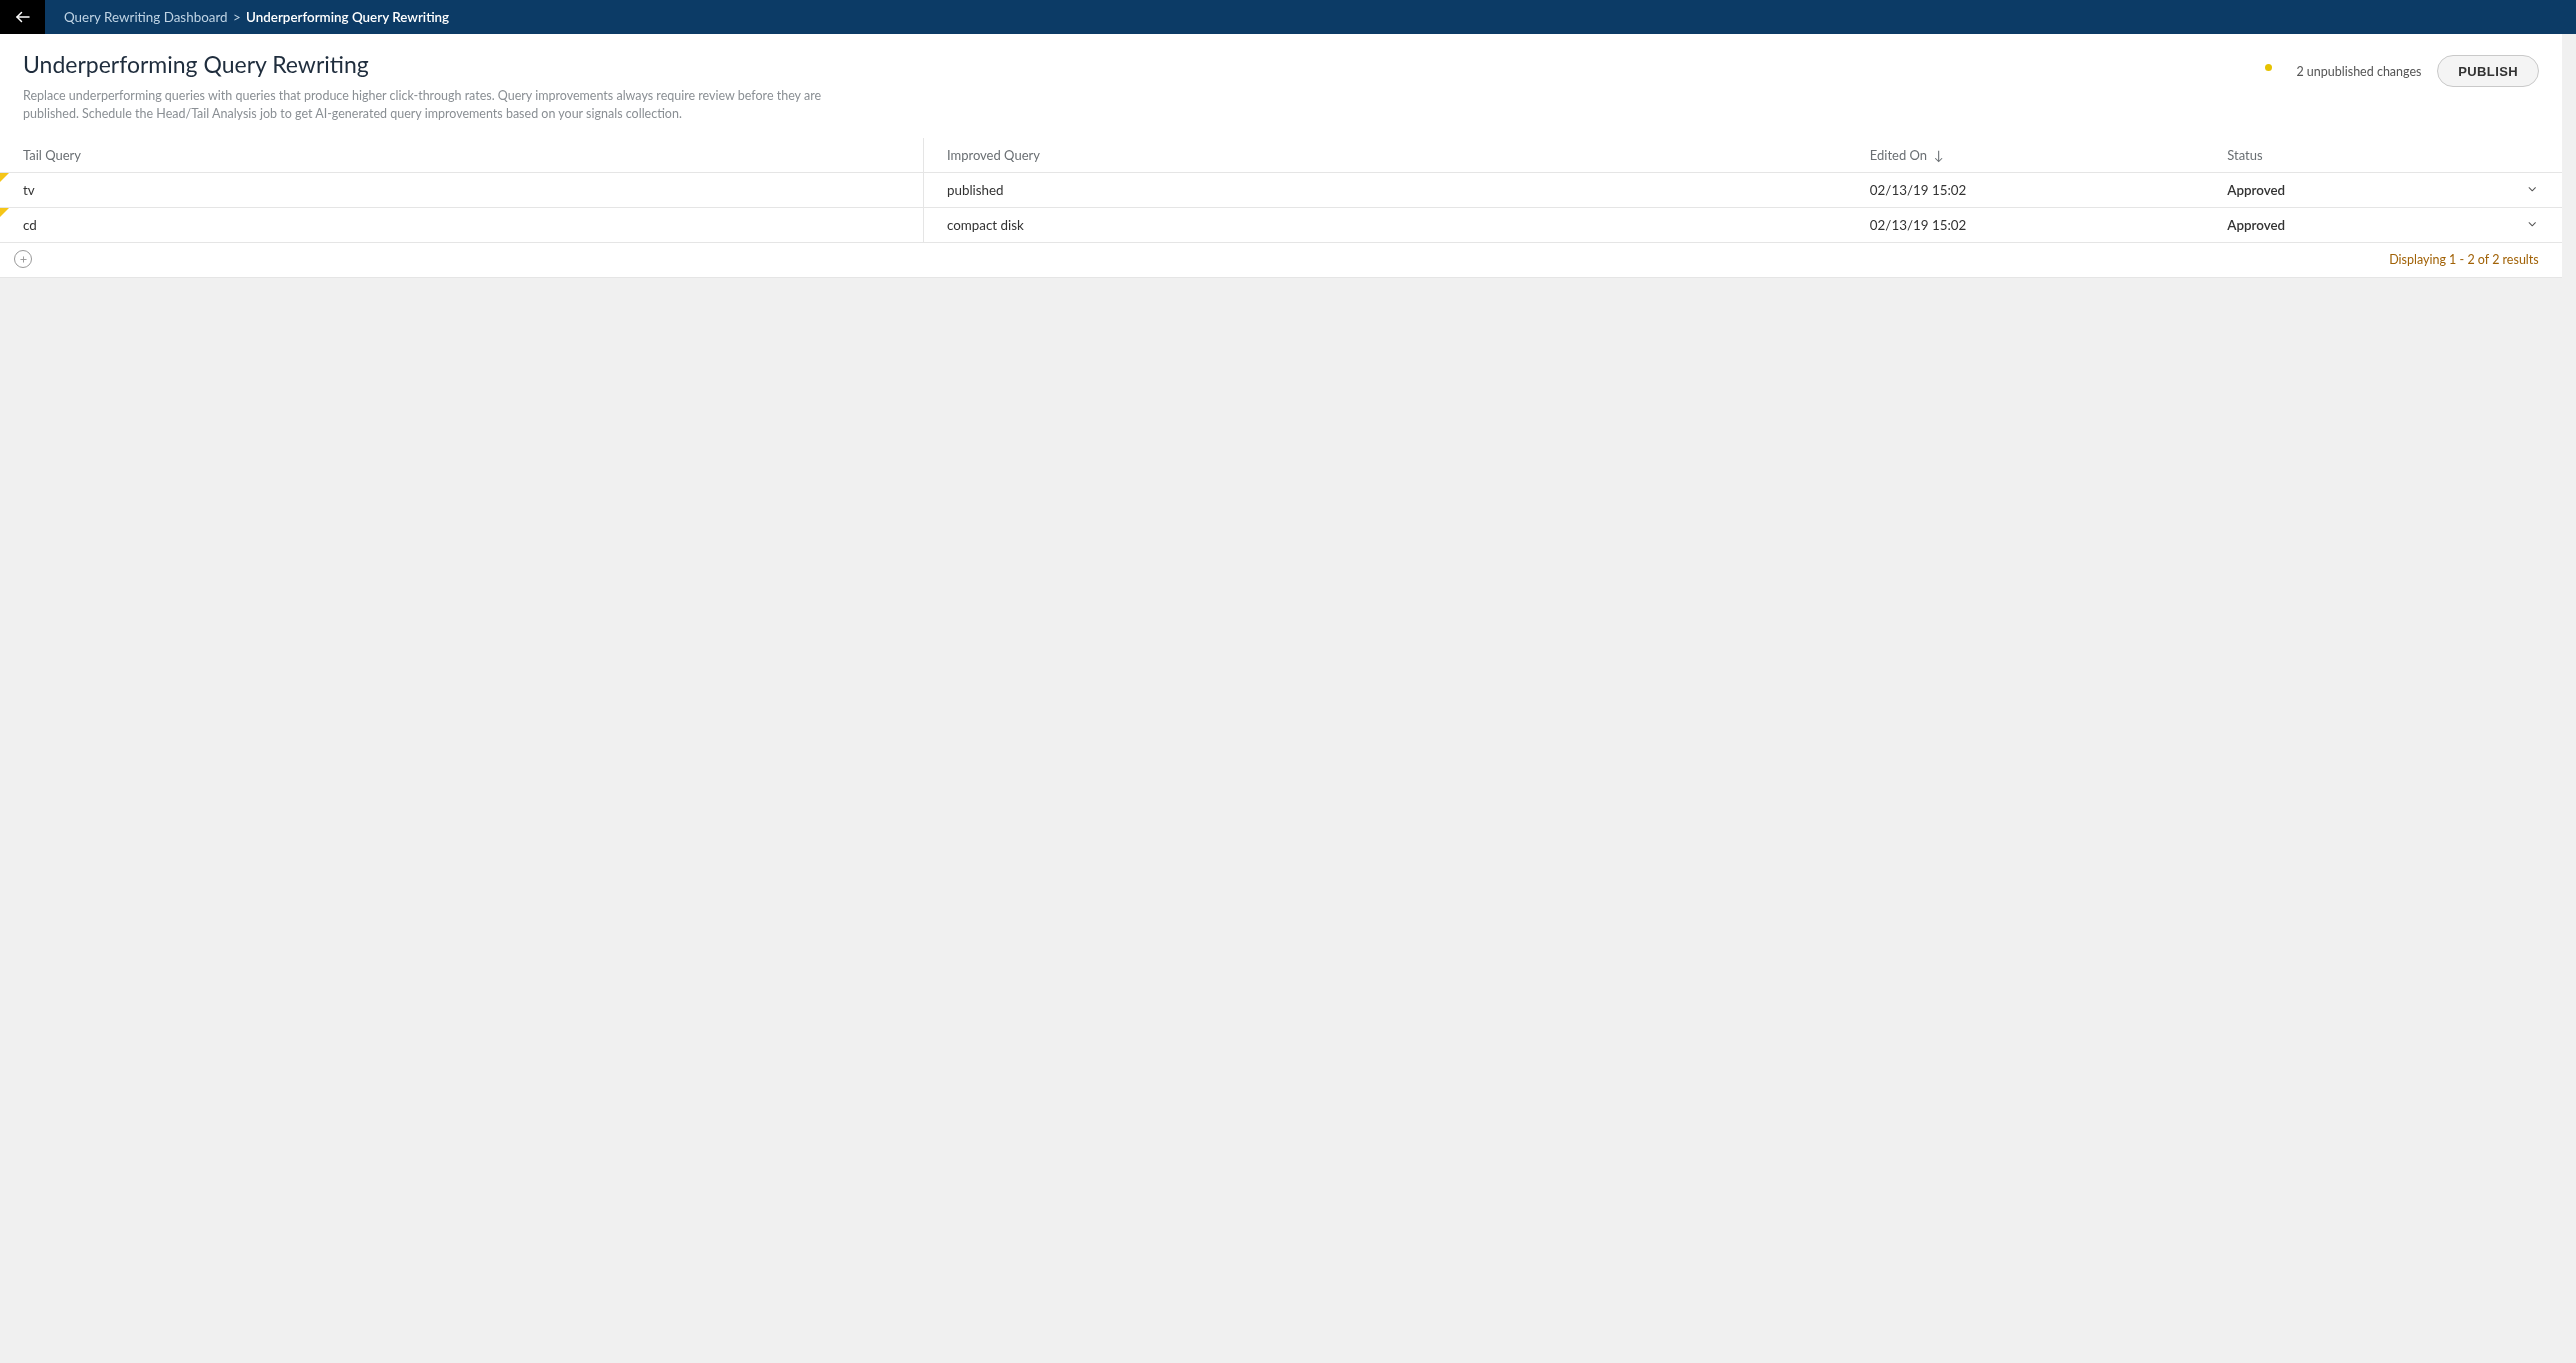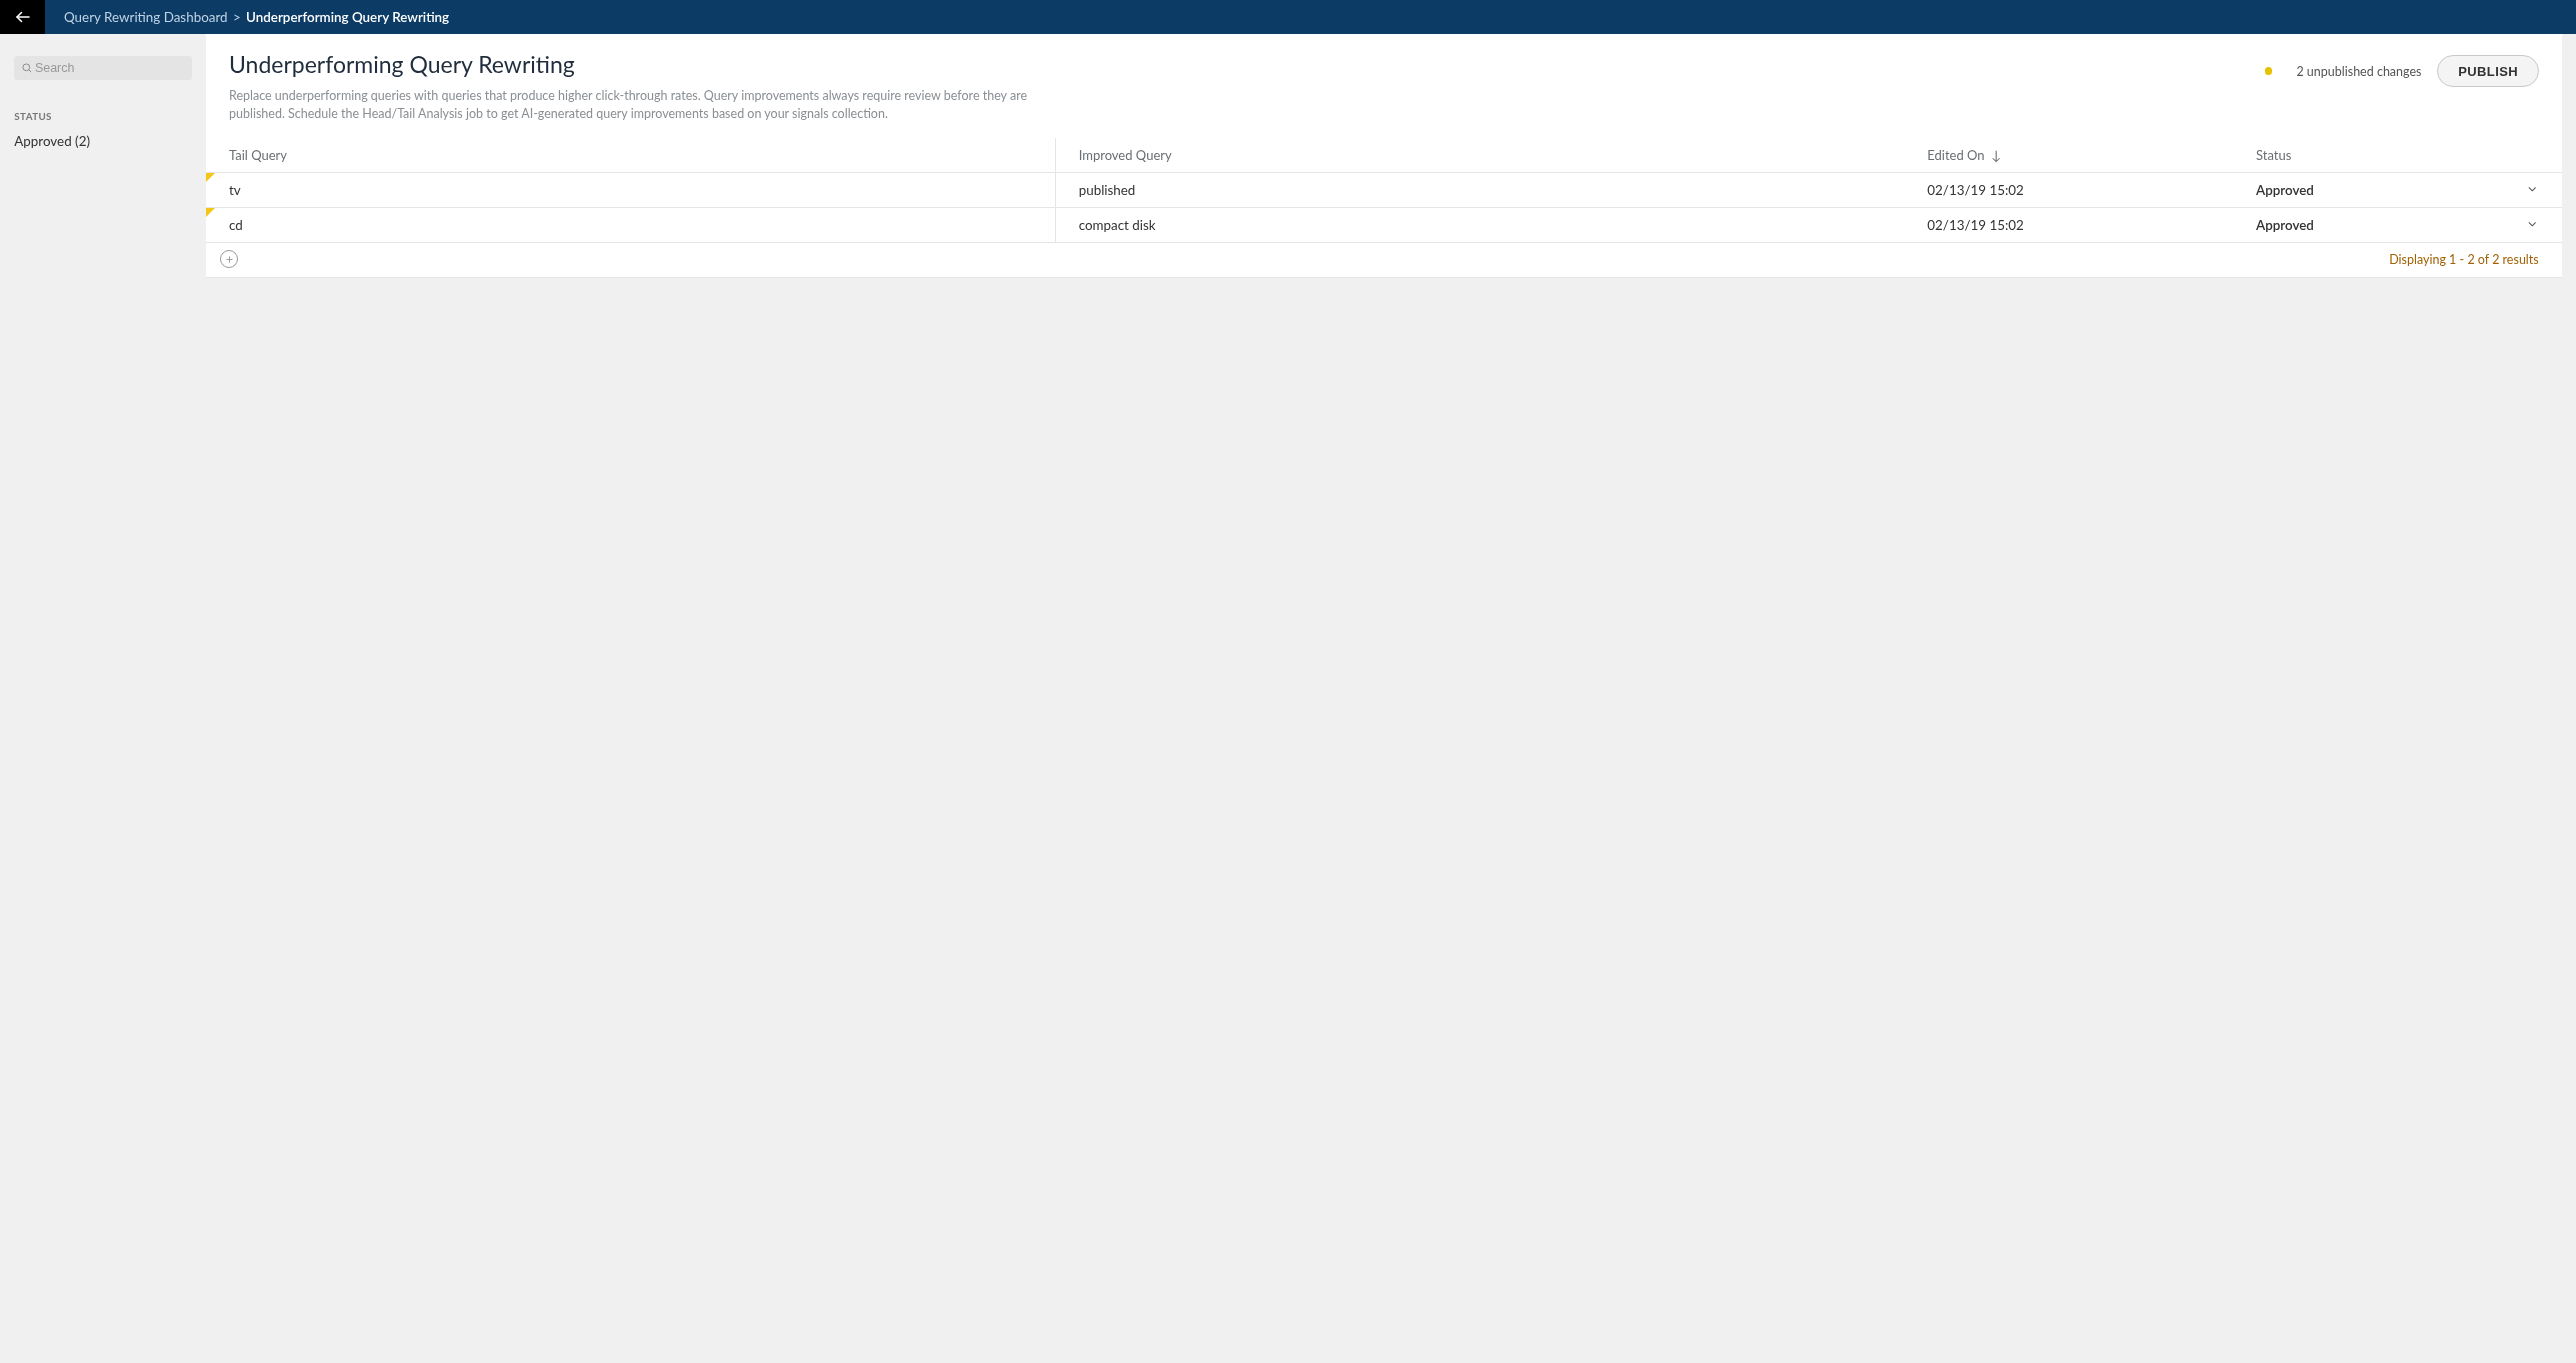--- a/index.html
+++ b/index.html
@@ -114,21 +114,20 @@
     max-width: 841px;
   }
   .page-head-right {
     display: flex;
     align-items: center;
     gap: 16px;
     padding-top: 5.4px;
   }
   .changes-indicator {
     display: flex;
-    align-items: center;
     gap: 24px;
     color: #555;
     font-size: 12.5px;
   }
   .dot-yellow {
     width: 7.2px; height: 7.2px; border-radius: 50%;
     background: #E6C200;
   }
   .publish-btn {
     border: 0.9px solid #C9C9C9;
@@ -221,31 +220,20 @@
       </svg>
   </div>
   <div class="breadcrumb">
     <span class="crumb-parent">Query Rewriting Dashboard</span>
     <span class="crumb-sep">&gt;</span>
     <span class="crumb-current">Underperforming Query Rewriting</span>
   </div>
 </div>
 
 <div class="layout">
-  <aside class="sidebar">
-    <div class="search-wrap">
-      <svg width="11.6" height="11.6" viewBox="0 0 24 24" fill="none" stroke="#888" stroke-width="2">
-          <circle cx="11" cy="11" r="7"></circle>
-          <line x1="21" y1="21" x2="16.65" y2="16.65"></line>
-        </svg>
-      <input class="search-input" type="text" placeholder="Search" style="">
-    </div>
-    <div class="filter-heading">STATUS</div>
-    <div class="filter-item">Approved (2)</div>
-  </aside>
 
   <main class="main">
     <div class="panel">
       <div class="page-head">
         <div class="page-head-left">
           <h1 class="page-title">Underperforming Query Rewriting</h1>
           <p class="page-desc">Replace underperforming queries with queries that produce higher click-through rates. Query improvements always require review before they are published. Schedule the Head/Tail Analysis job to get AI-generated query improvements based on your signals collection.</p>
         </div>
         <div class="page-head-right">
           <div class="changes-indicator">

